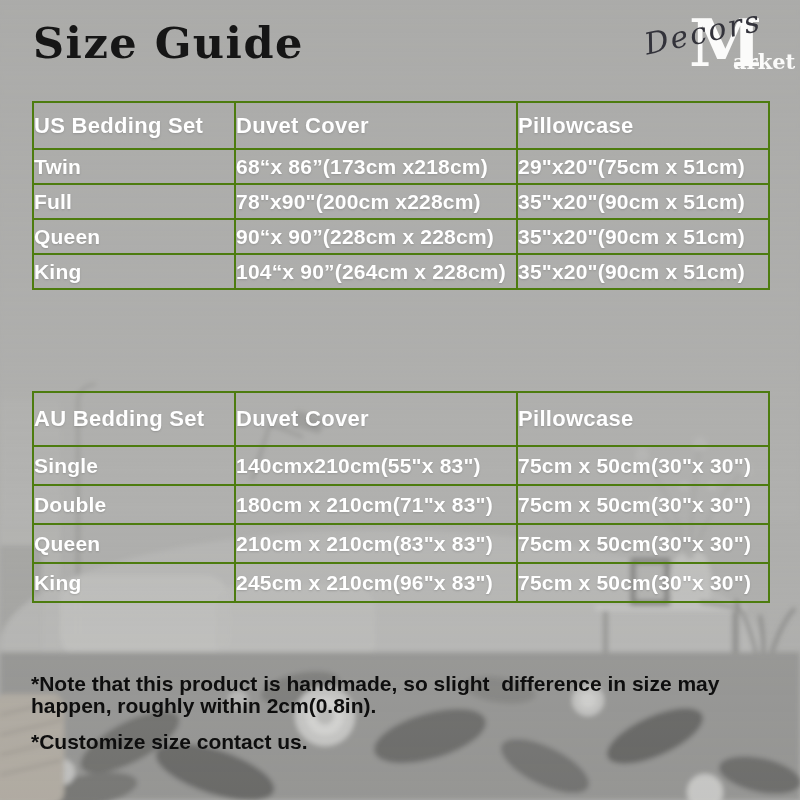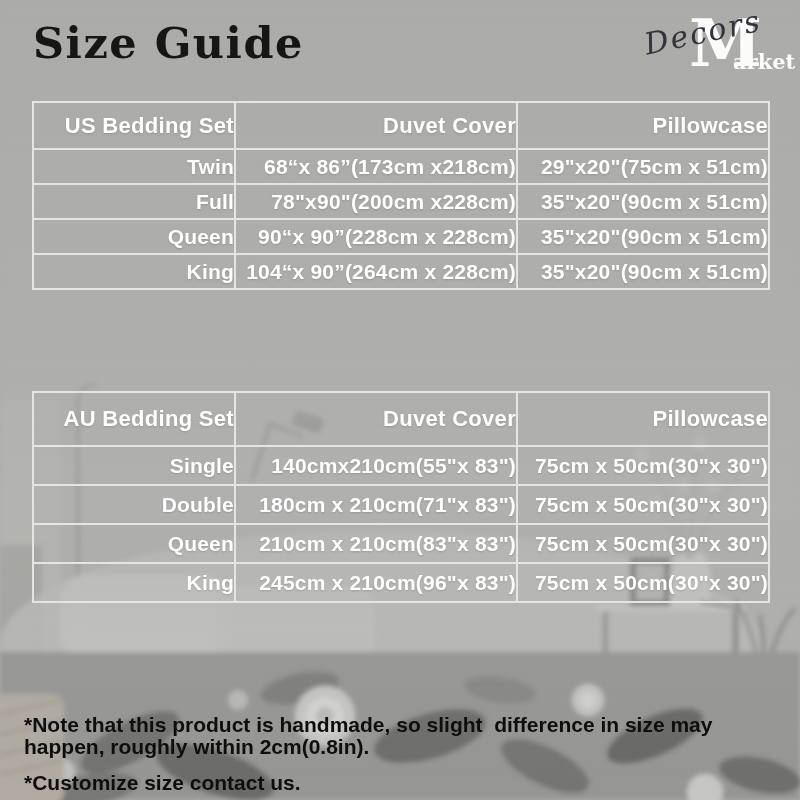--- a/index.html
+++ b/index.html
@@ -47,40 +47,40 @@
   }
 
   
   table.size-table{
     position:absolute;left:32px;
     width:736px;
     border-collapse:collapse;
     table-layout:fixed;
   }
   .size-table th,.size-table td{
-    border:2px solid #e5e5e5;
+    border:2px solid #4d7c0f;
     color:#ffffff;
-    text-align:right;
+    text-align:left;
     vertical-align:middle;
     padding:0;
     overflow:hidden;
     white-space:nowrap;
     text-shadow:0 1px 2px rgba(70,70,70,0.25);
   }
   .size-table th{font-weight:700;font-size:22px;letter-spacing:0.3px;}
   .size-table td{font-weight:700;font-size:21px;letter-spacing:0.2px;}
   #table-us{top:101px;}
   #table-us thead tr{height:47px;}
   #table-us tbody tr{height:35px;}
   #table-au{top:391px;}
   #table-au thead tr{height:54px;padding-left:36px;}
   #table-au tbody tr{height:39px;}
 
   
-  .notes{position:absolute;left:24px;top:673px;width:748px;margin-top:41px;}
+  .notes{position:absolute;left:31px;top:673px;width:748px;}
   .note{
     font-weight:700;font-size:21px;line-height:22px;
     color:#0e0e0e;
     white-space:pre-wrap;
   }
   .note + .note{margin-top:14px;}
 </style>
 </head>
 <body>
 

